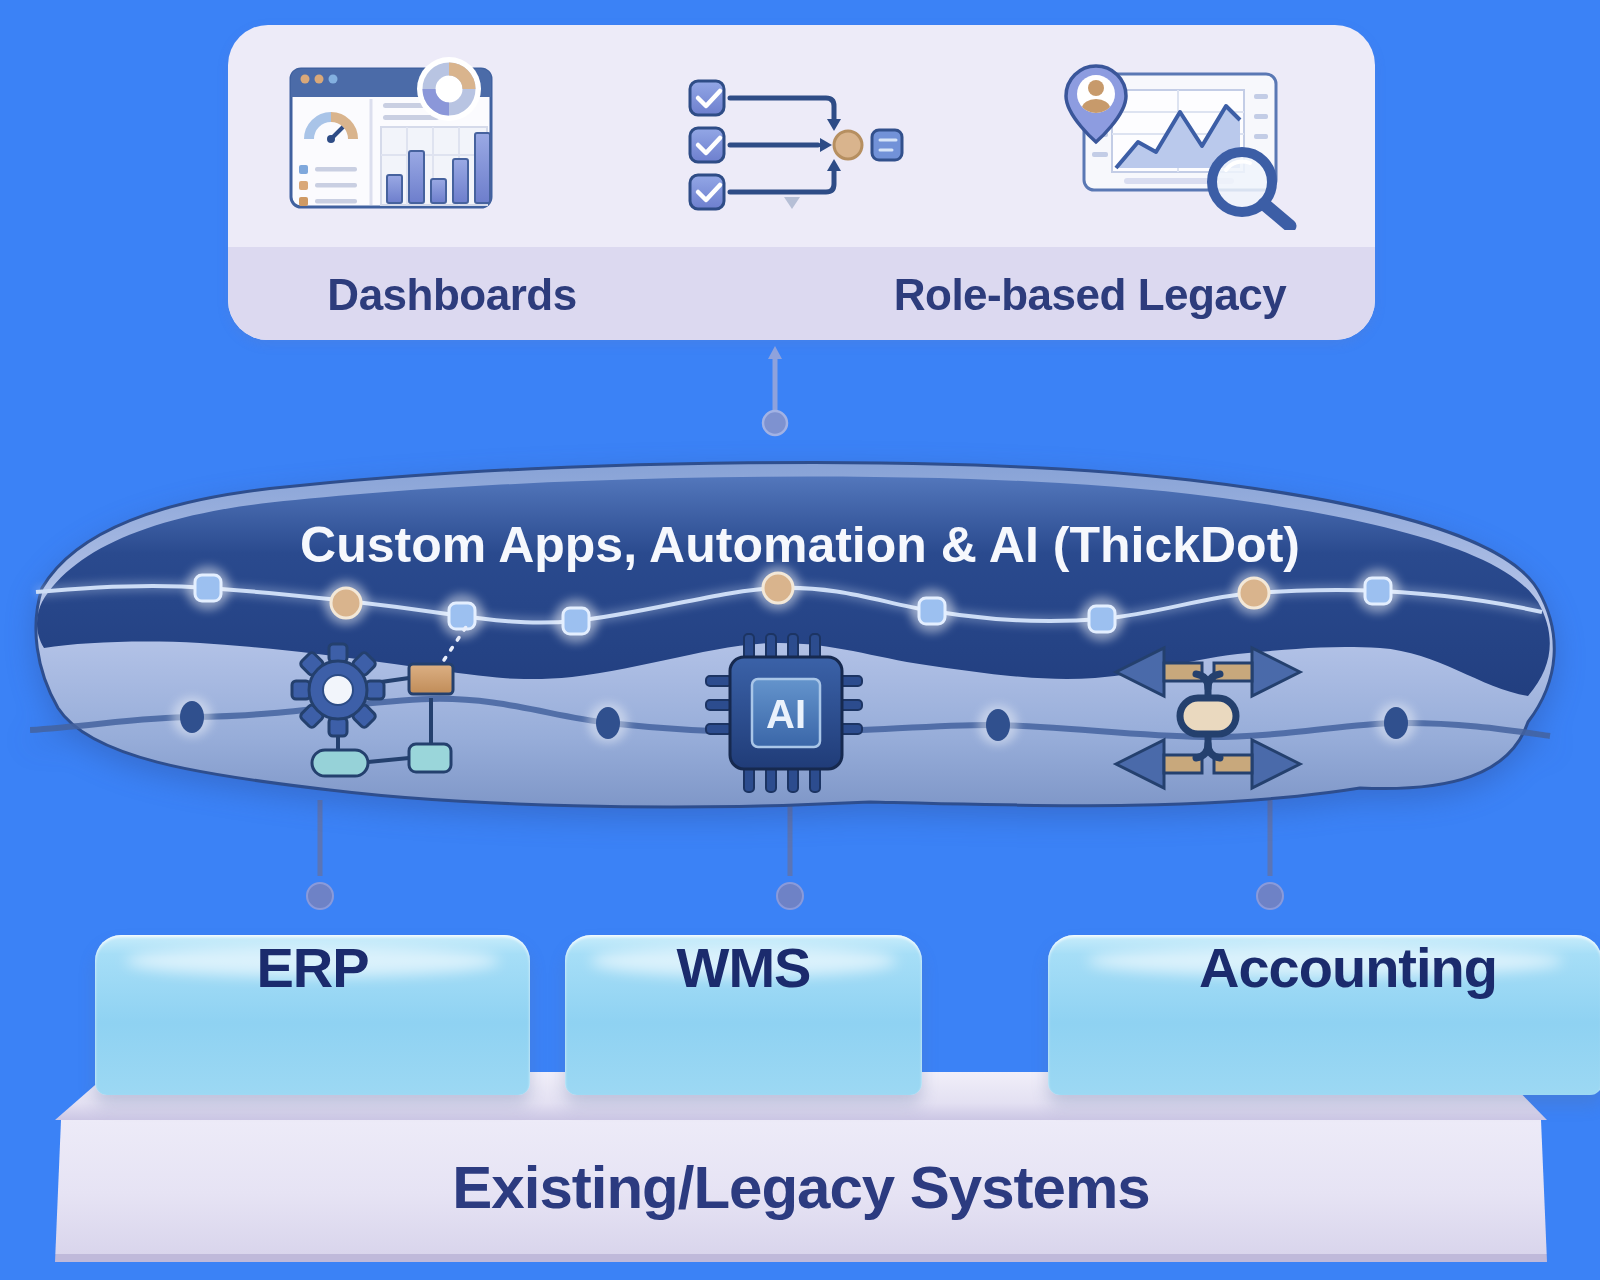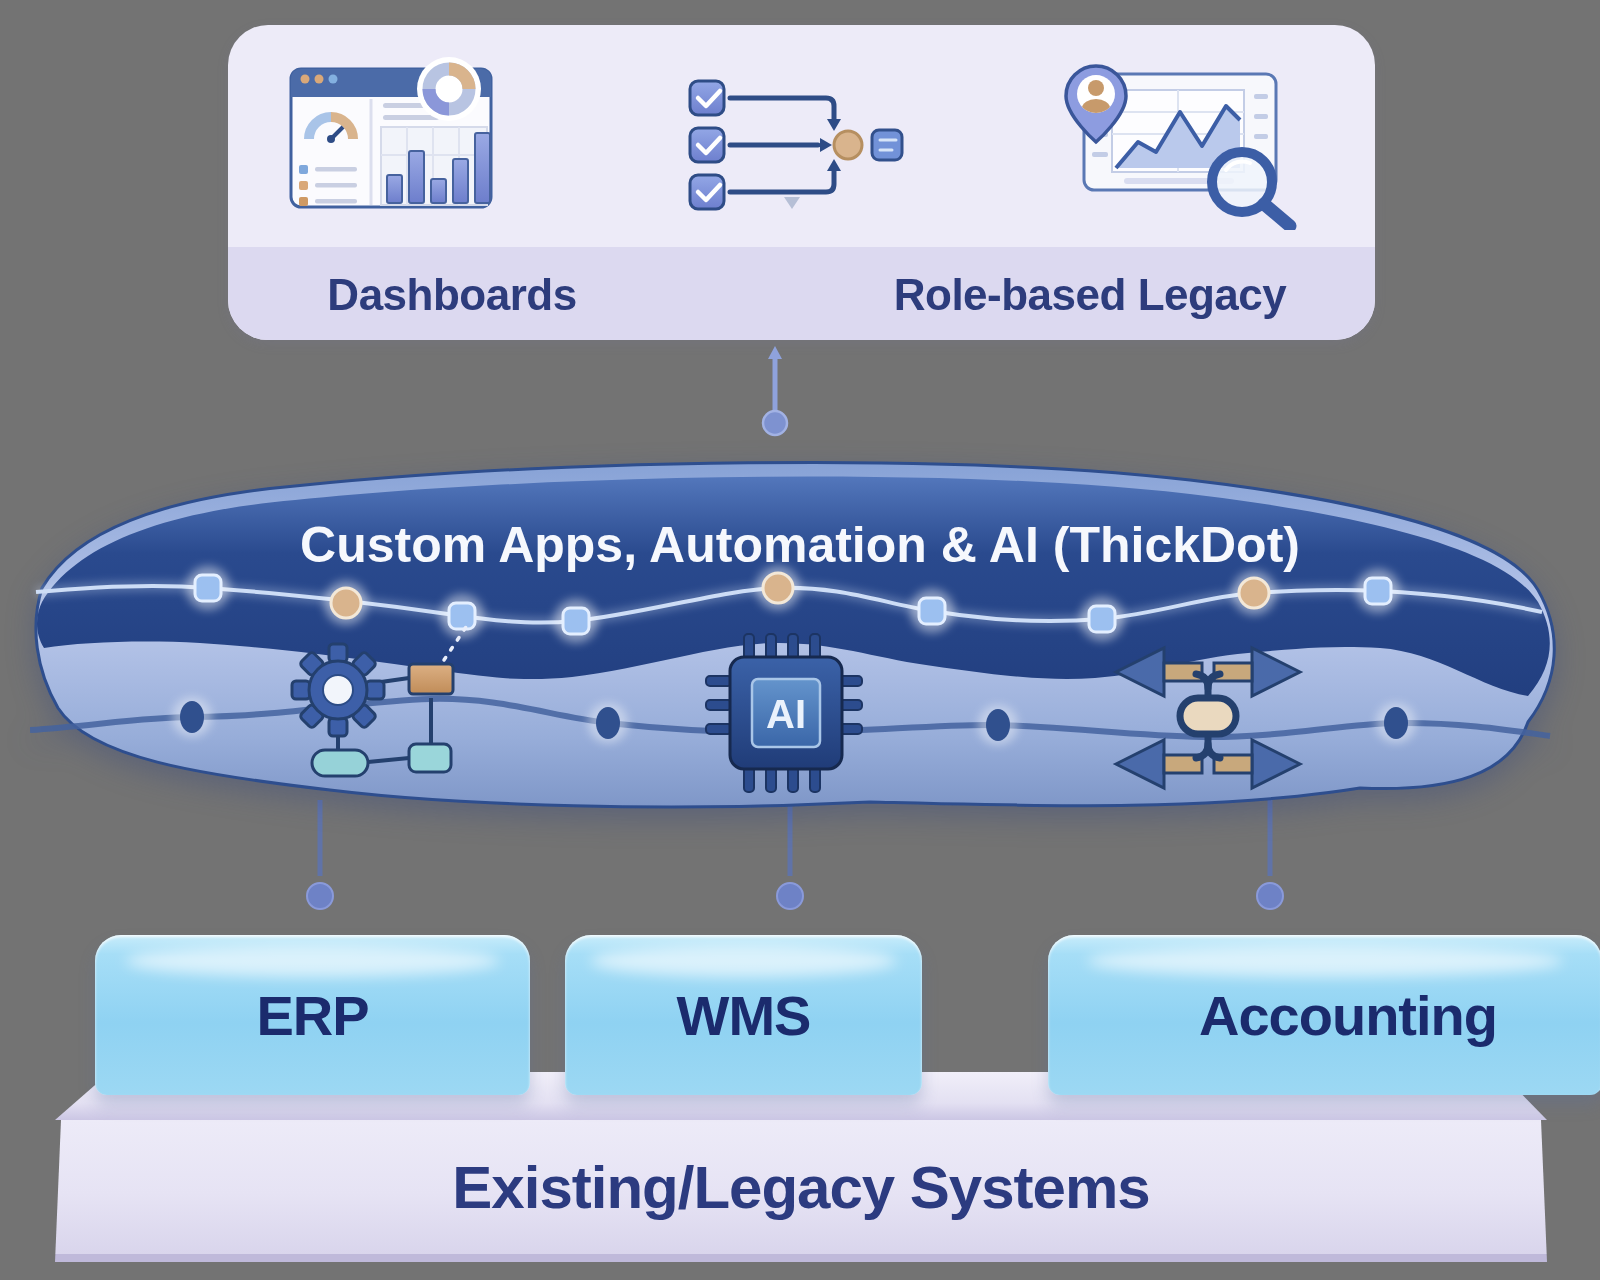--- a/index.html
+++ b/index.html
@@ -1,17 +1,17 @@
 <!DOCTYPE html>
 <html><head>
 <meta charset="utf-8">
 <style>
   html,body{margin:0;padding:0;background:#ffffff;}
   .stage{position:relative;width:1600px;height:1280px;overflow:hidden;
-         font-family:"Liberation Sans",sans-serif;background:#737373;}
+         font-family:"Liberation Sans",sans-serif;background:#3b82f6;}
 
   
   .top-panel{position:absolute;left:228px;top:25px;width:1147px;height:315px;
     background:#edebf8;border-radius:40px;
     box-shadow:0 4px 12px rgba(120,120,170,.15);}
   .panel-band{position:absolute;left:0;bottom:0;width:100%;height:93px;
     background:#dcd9f0;border-radius:0 0 40px 40px;}
   .icon{position:absolute;}
   .icon.dash{left:57px;top:30px;width:235px;height:160px;}
   .icon.wf{left:452px;top:45px;width:230px;height:150px;}
@@ -39,21 +39,21 @@
   .platform-front{position:absolute;left:55px;top:1120px;width:1492px;height:134px;
     background:linear-gradient(180deg,#edebf8 0%,#e6e3f4 55%,#d9d5ec 100%);
     border-bottom:8px solid #bfb9da;
     clip-path:polygon(6px 0,1486px 0,1492px 142px,0 142px);
     display:flex;align-items:center;justify-content:center;}
   .platform-front span{font-size:60px;font-weight:700;color:#2c3b80;letter-spacing:-1px;}
 
   .sysbox{position:absolute;top:935px;height:160px;border-radius:26px 26px 12px 12px;
     background:linear-gradient(180deg,#c9edfb 0%,#a6def7 12%,#8fd2f2 55%,#9cd8f3 100%);
     box-shadow:0 10px 16px rgba(90,110,160,.28), inset 0 2px 3px rgba(255,255,255,.8);
-    display:flex;align-items:center;justify-content:center;overflow:hidden;}
+    display:flex;justify-content:center;overflow:hidden;}
   .sysbox::before{content:"";position:absolute;left:7%;right:7%;top:10px;height:32px;
     border-radius:50%;background:rgba(255,255,255,.6);filter:blur(7px);}
   .sysbox span{position:relative;font-size:56px;font-weight:700;color:#1b2b6d;
     letter-spacing:-1px;}
   .sysbox.erp{left:95px;width:435px;}
   .sysbox.wms{left:565px;width:357px;}
   .sysbox.acct{left:1048px;width:508px;padding-left:46px;}
 </style>
 </head>
 <body>

